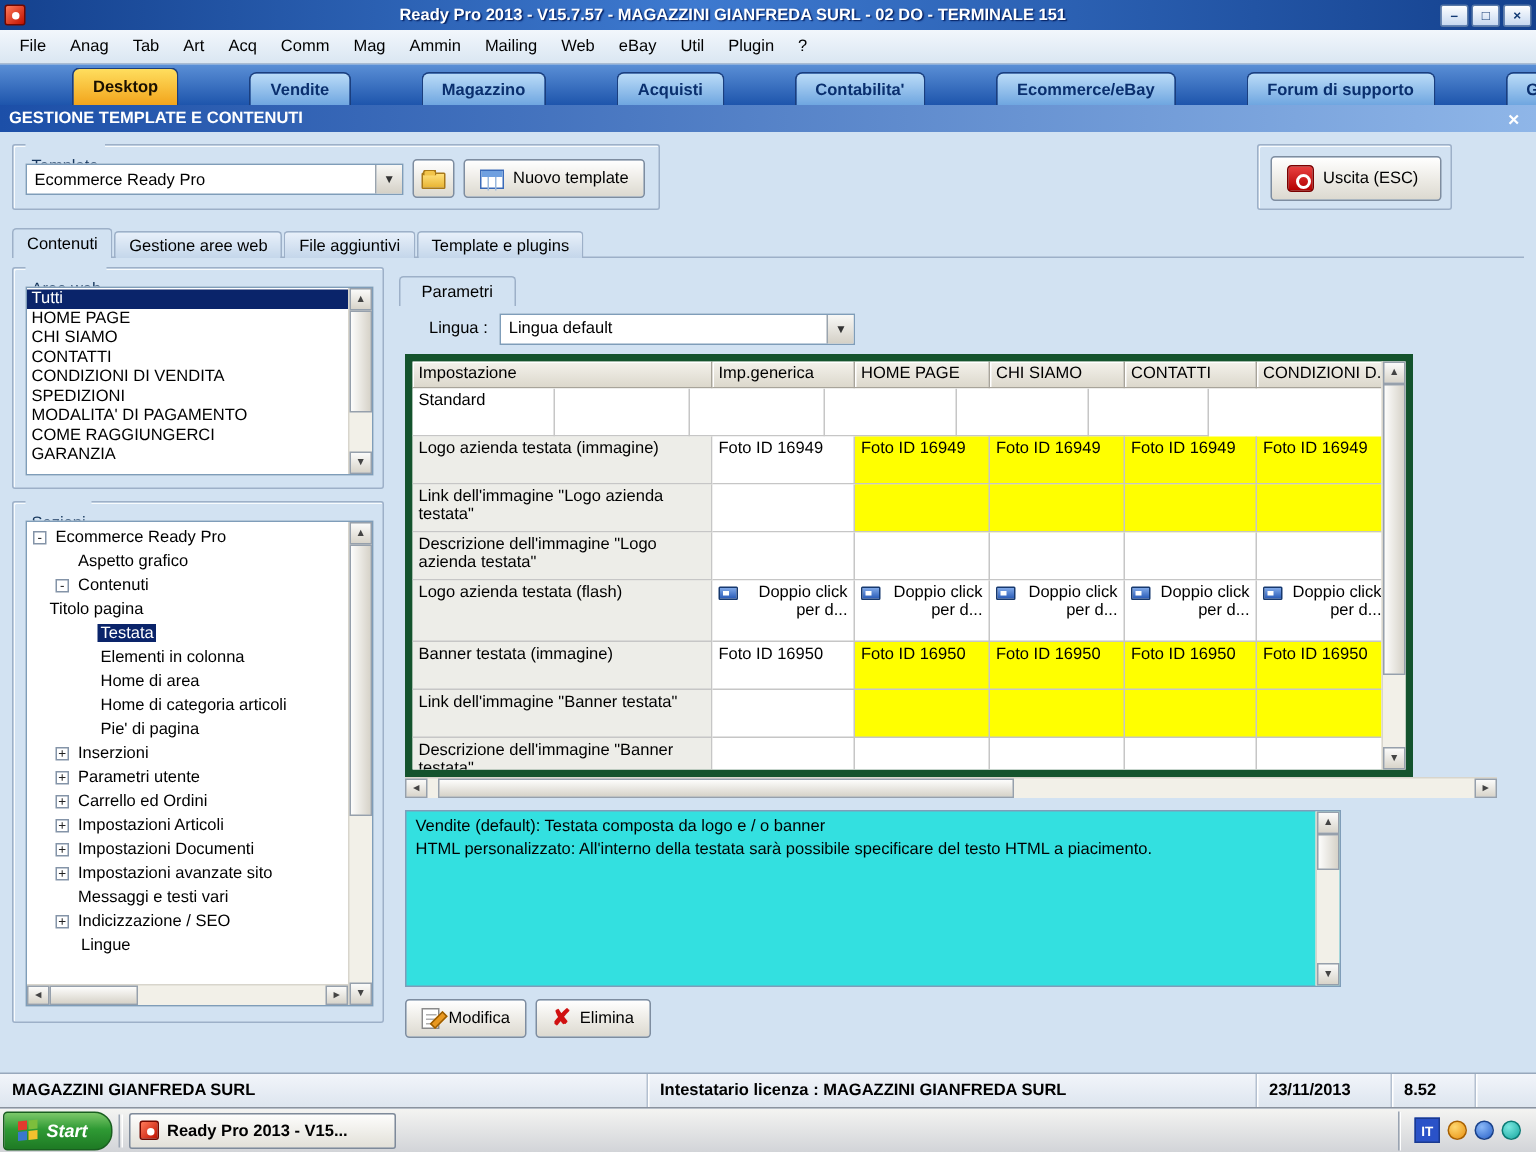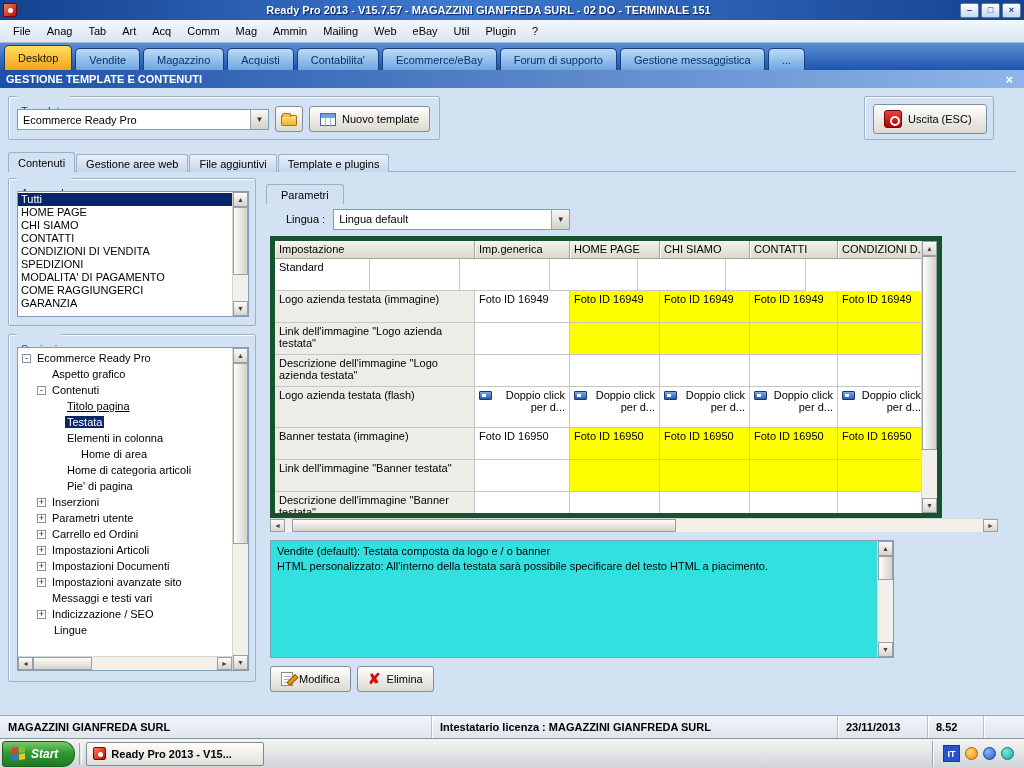--- a/index.html
+++ b/index.html
@@ -25,36 +25,36 @@
   background:linear-gradient(#F2F7FC,#DAE6F2);border-bottom:1px solid #A8BBD2;
   display:flex;align-items:center;padding:0 5px;}
 .menu-item{padding:3px 8px;}
 
 
 #tabbar{position:absolute;left:0;top:43px;width:1024px;height:27px;
   background:linear-gradient(#5A8FD6,#1E55AC);display:flex;align-items:flex-end;gap:3px;padding:0 4px;}
 #main-tabs{display:flex;align-items:flex-end;gap:3px;width:100%;}
 .main-tab{height:22px;display:flex;align-items:center;padding:0 13px;white-space:nowrap;
   border:1px solid #1A3E7E;border-bottom:none;border-radius:5px 5px 0 0;
-  background:linear-gradient(#BBDCF8,#6FA6E0);color:#0A2F6E;font-weight:normal;}
+  background:linear-gradient(#BBDCF8,#6FA6E0);color:#0A2F6E;font-weight:bold;margin-left:44px;}
 .main-tab.active{background:linear-gradient(#FFDE5E,#F2A41C);color:#1A1000;height:25px;}
 
 
 #panel-header{position:absolute;left:0;top:70px;width:1024px;height:18px;
   background:linear-gradient(90deg,#1C4FA8,#8FB6E8);color:#fff;font-weight:bold;
   display:flex;align-items:center;padding:0 6px;}
 #panel-header .ph-close{margin-left:auto;font-size:13px;font-weight:bold;padding:0 5px;}
 
 
 #work{position:absolute;left:0;top:88px;width:1024px;height:627px;background:#D2E2F2;}
 .group{position:absolute;border:1px solid #9DB0C8;border-radius:2px;box-shadow:inset 1px 1px 0 rgba(255,255,255,.85);}
 .group>.group-label{position:absolute;top:-8px;left:8px;background:#D2E2F2;padding:16px 4px;color:#16365C;}
 
 #template-group{left:8px;top:8px;width:432px;height:44px;}
-#exit-group{left:864px;top:8px;width:130px;height:44px;}
+#exit-group{left:838px;top:8px;width:130px;height:44px;}
 
 .combo{display:flex;background:#fff;border:1px solid #7F9DB9;height:21px;align-items:stretch;}
 .combo-val{flex:1;display:flex;align-items:center;padding:0 5px;white-space:nowrap;overflow:hidden;}
 .combo-btn{width:18px;flex:none;background:linear-gradient(#F8F8F6,#D4D0C6);border-left:1px solid #9AA4AE;
   display:flex;align-items:center;justify-content:center;font-size:8px;color:#333;}
 #template-combo{position:absolute;left:8px;top:12px;width:252px;}
 
 .btn{display:inline-flex;align-items:center;gap:6px;height:26px;padding:0 10px;
   background:linear-gradient(#FFFFFF,#ECEAE4 55%,#DCD9D0);border:1px solid #7E8DA0;border-radius:3px;white-space:nowrap;}
 #folder-btn{position:absolute;left:266px;top:9px;width:28px;justify-content:center;padding:0;}
@@ -290,33 +290,33 @@
                 <span class="tree-label">Ecommerce Ready Pro</span>
               </div>
               <div class="tree-row" style="padding-left: 19px;">
                 <span class="tree-spacer"></span>
                 <span class="tree-label">Aspetto grafico</span>
               </div>
               <div class="tree-row" style="padding-left: 19px;">
                 <span class="tree-glyph">-</span>
                 <span class="tree-label">Contenuti</span>
               </div>
-              <div class="tree-row" style="padding-left: 34px; text-decoration: underline;">
+              <div class="tree-row" style="">
                 <span class="tree-spacer"></span>
                 <span class="tree-label">Titolo pagina</span>
               </div>
               <div class="tree-row" style="padding-left: 34px;">
                 <span class="tree-spacer"></span>
                 <span class="tree-label selected">Testata</span>
               </div>
               <div class="tree-row" style="padding-left: 34px;">
                 <span class="tree-spacer"></span>
                 <span class="tree-label">Elementi in colonna</span>
               </div>
-              <div class="tree-row" style="padding-left: 48px;">
+              <div class="tree-row" style="padding-left: 34px;">
                 <span class="tree-spacer"></span>
                 <span class="tree-label">Home di area</span>
               </div>
               <div class="tree-row" style="padding-left: 34px;">
                 <span class="tree-spacer"></span>
                 <span class="tree-label">Home di categoria articoli</span>
               </div>
               <div class="tree-row" style="padding-left: 34px;">
                 <span class="tree-spacer"></span>
                 <span class="tree-label">Pie' di pagina</span>

